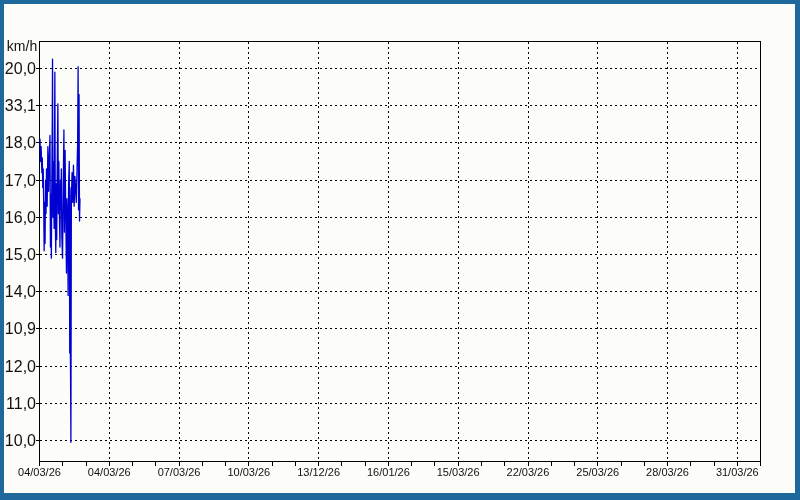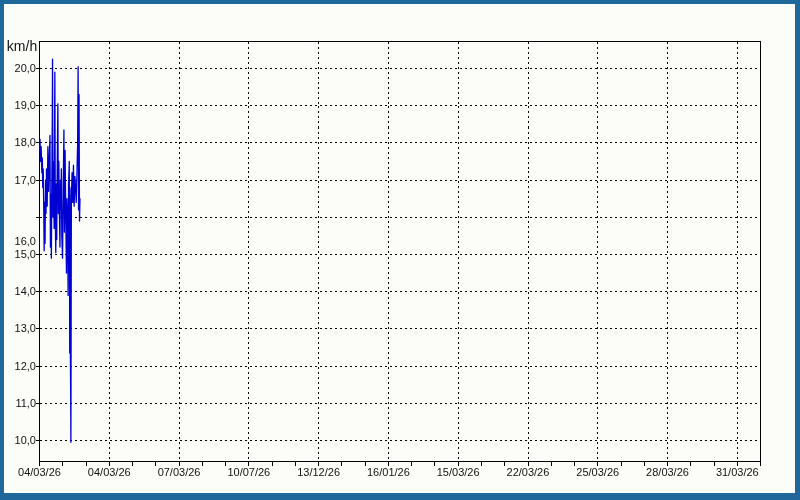--- a/index.html
+++ b/index.html
@@ -17,21 +17,21 @@
     background:var(--frame); display:flex; align-items:center; justify-content:center;
     color:var(--title-text); font-size:12px; font-weight:bold; letter-spacing:.2px;
   }
   #frame-border{
     position:absolute; inset:0; pointer-events:none;
     border:4px solid var(--frame); border-right-width:5px; border-bottom-width:7px;
   }
   #chart-svg{position:absolute; left:0; top:0;}
   .ytick-label{
     position:absolute; left:2px; width:34px; text-align:right;
-    font-size:11px; color:var(--text); line-height:13px;
+    font-size:16px; color:var(--text); line-height:13px;
   }
   .xtick-label{
     position:absolute; width:74px; text-align:center; top:466px;
     font-size:11px; color:var(--text); line-height:13px;
   }
   #ylabel{
     position:absolute; left:4px; top:38px; width:36px; text-align:center;
     font-size:14px; color:var(--text);
   }
 </style>
@@ -105,36 +105,36 @@
       <line x1="714.0" y1="461.5" x2="714.0" y2="465.5" stroke="#000000" stroke-width="1" fill="none" shape-rendering="crispEdges"></line>
       <line x1="737.3" y1="461.5" x2="737.3" y2="465.5" stroke="#000000" stroke-width="1" fill="none" shape-rendering="crispEdges"></line>
       <line x1="760.6" y1="461.5" x2="760.6" y2="465.5" stroke="#000000" stroke-width="1" fill="none" shape-rendering="crispEdges"></line>
       <rect x="39.5" y="41.5" width="721" height="420" fill="none" stroke="#000000" stroke-width="1" shape-rendering="crispEdges"></rect>
       <polyline points="39.97,139.18 40.66,161.50 41.13,146.62 41.83,172.66 42.29,157.78 42.76,187.54 43.22,168.94 43.69,202.42 44.15,250.78 44.62,202.42 45.08,243.34 45.55,180.10 46.01,213.58 46.48,168.94 47.18,206.14 47.87,146.62 48.57,191.26 49.27,157.78 49.97,135.46 50.43,247.06 50.90,194.98 51.36,258.22 51.83,180.10 52.29,120.58 52.53,59.20 52.99,217.30 53.46,161.50 54.15,228.46 54.85,72.22 55.32,221.02 55.78,252.64 56.25,183.82 56.71,239.62 57.18,172.66 57.88,103.84 58.34,213.58 58.81,161.50 59.27,206.14 59.97,247.06 60.43,180.10 60.90,209.86 61.36,168.94 61.83,235.90 62.53,258.22 63.23,187.54 63.92,129.88 64.39,232.18 65.09,150.34 65.78,217.30 66.48,273.10 66.95,198.70 67.64,224.74 68.11,295.42 68.58,183.82 69.27,161.50 69.74,353.08 69.97,187.54 70.44,358.66 70.67,392.14 70.90,442.36 71.37,198.70 72.06,172.66 72.76,202.42 73.46,165.22 74.16,206.14 74.86,176.38 75.55,187.54 76.25,202.42 76.95,172.66 77.65,142.90 78.11,66.64 78.58,209.86 79.04,94.54 79.51,221.02 79.97,198.70" fill="none" stroke="#0000d2" stroke-width="1.3" stroke-linejoin="round" stroke-linecap="round"></polyline>
     </svg>
 
   <div id="ylabel">km/h</div>
   <div id="ytick-labels">
       <div class="ytick-label" style="top: 62px;">20,0</div>
-      <div class="ytick-label" style="top: 99.2px;">19,0</div>
+      <div class="ytick-label" style="top: 99.2px;">33,1</div>
       <div class="ytick-label" style="top: 136.4px;">18,0</div>
       <div class="ytick-label" style="top: 173.6px;">17,0</div>
-      <div class="ytick-label" style="top: 210.8px; margin-top: 24px;">16,0</div>
+      <div class="ytick-label" style="top: 210.8px;">16,0</div>
       <div class="ytick-label" style="top: 248px;">15,0</div>
       <div class="ytick-label" style="top: 285.2px;">14,0</div>
-      <div class="ytick-label" style="top: 322.4px;">13,0</div>
+      <div class="ytick-label" style="top: 322.4px;">10,9</div>
       <div class="ytick-label" style="top: 359.6px;">12,0</div>
       <div class="ytick-label" style="top: 396.8px;">11,0</div>
       <div class="ytick-label" style="top: 434px;">10,0</div>
     </div>
   <div id="xtick-labels">
       <div class="xtick-label" style="left: 2.5px;">04/03/26</div>
       <div class="xtick-label" style="left: 72.28px;">04/03/26</div>
       <div class="xtick-label" style="left: 142.06px;">07/03/26</div>
-      <div class="xtick-label" style="left: 211.84px;">10/07/26</div>
+      <div class="xtick-label" style="left: 211.84px;">10/03/26</div>
       <div class="xtick-label" style="left: 281.62px;">13/12/26</div>
       <div class="xtick-label" style="left: 351.4px;">16/01/26</div>
       <div class="xtick-label" style="left: 421.18px;">15/03/26</div>
       <div class="xtick-label" style="left: 490.96px;">22/03/26</div>
       <div class="xtick-label" style="left: 560.74px;">25/03/26</div>
       <div class="xtick-label" style="left: 630.52px;">28/03/26</div>
       <div class="xtick-label" style="left: 700.3px;">31/03/26</div>
     </div>
 
   <div id="frame-border"></div>

